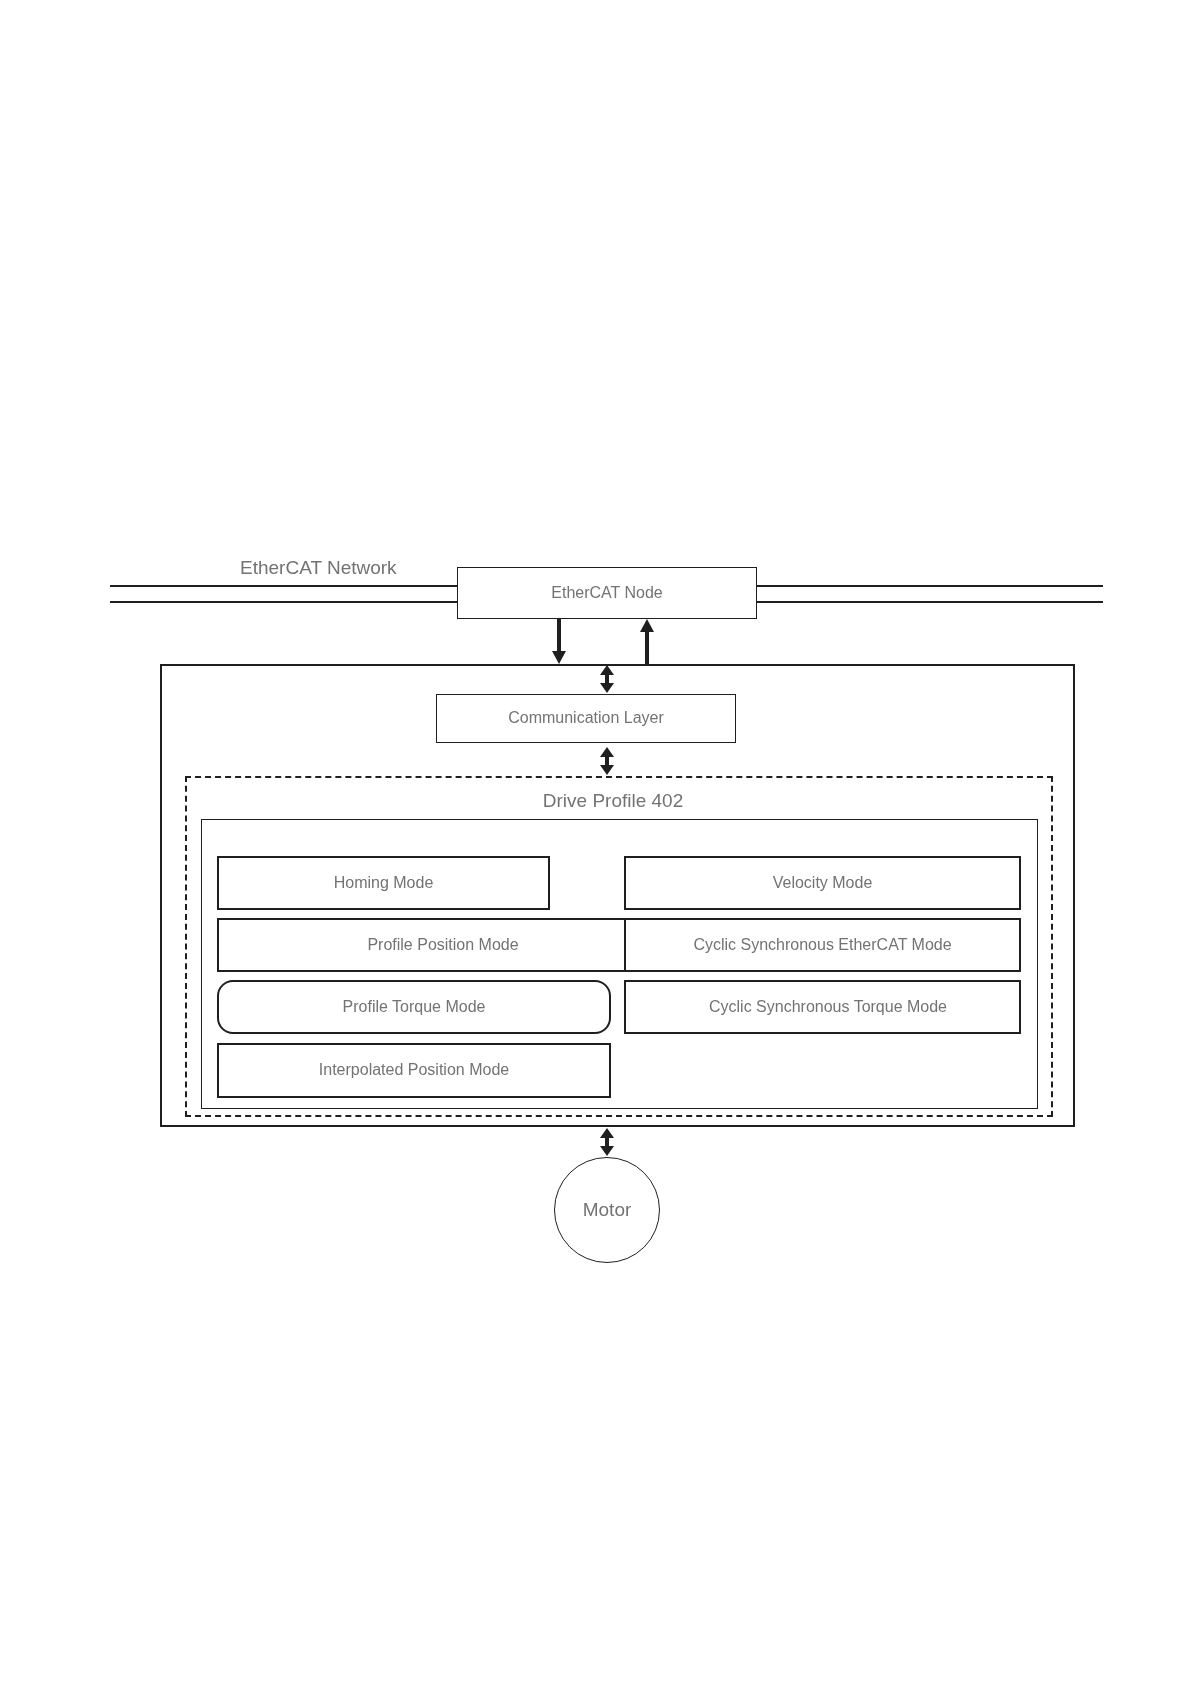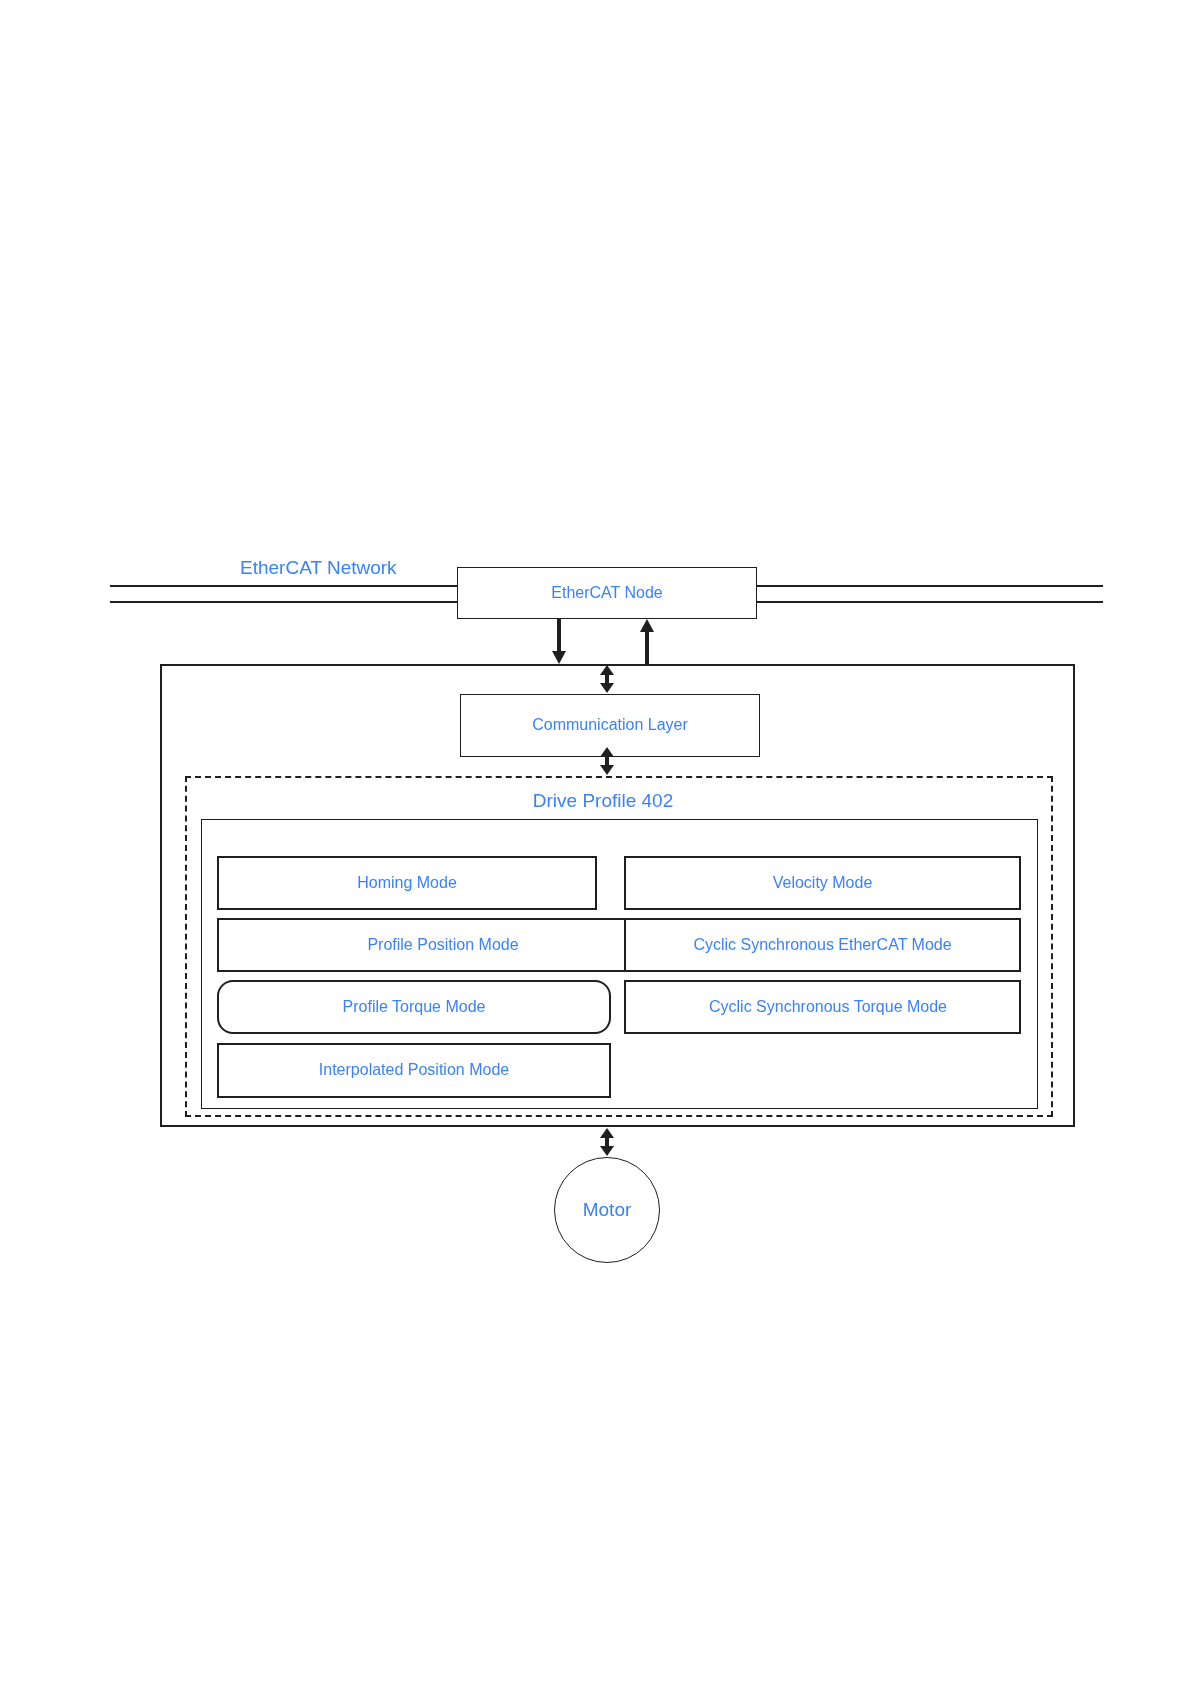--- a/index.html
+++ b/index.html
@@ -2,21 +2,21 @@
 <html><head>
 <meta charset="utf-8">
 <style>
   html, body { margin: 0; padding: 0; background: #ffffff; }
   .canvas {
     position: relative;
     width: 1191px;
     height: 1684px;
     background: #ffffff;
     font-family: "Liberation Sans", sans-serif;
-    color: #3b82f6;
+    color: #737373;
     overflow: hidden;
   }
   .box {
     position: absolute;
     box-sizing: border-box;
     border: 1.5px solid #1f1f1f;
     background: #ffffff;
     display: flex;
     align-items: center;
     justify-content: center;
@@ -82,36 +82,36 @@
   </svg>
 
   <div class="outer-box" style="left:160px; top:664px; width:915px; height:463px;"></div>
 
   <svg class="arrow" style="left:599px; top:665px;" width="16" height="28" viewBox="0 0 16 28">
     <polygon class="ink" points="8,0 1,10 15,10"></polygon>
     <rect class="ink" x="6" y="9" width="4" height="10"></rect>
     <polygon class="ink" points="8,28 1,18 15,18"></polygon>
   </svg>
 
-  <div class="box" style="left:460px; top:694px; width:300px; height:63px;">
+  <div class="box" style="left:436px; top:694px; width:300px; height:49px;">
     <span>Communication Layer</span>
   </div>
 
   <svg class="arrow" style="left:599px; top:747px;" width="16" height="28" viewBox="0 0 16 28">
     <polygon class="ink" points="8,0 1,10 15,10"></polygon>
     <rect class="ink" x="6" y="9" width="4" height="10"></rect>
     <polygon class="ink" points="8,28 1,18 15,18"></polygon>
   </svg>
 
   <div class="dashed-box" style="left:185px; top:776px; width:868px; height:341px;"></div>
-  <div class="floating-label" style="left:169px; top:790px; width:868px;">Drive Profile 402</div>
+  <div class="floating-label" style="left:179px; top:790px; width:868px;">Drive Profile 402</div>
 
   <div class="outer-box" style="left:201px; top:819px; width:837px; height:290px; border-width:1.6px;"></div>
 
-  <div class="box mode-box" style="left:217px; top:856px; width:380px; height:54px;">
+  <div class="box mode-box" style="left:217px; top:856px; width:333px; height:54px;">
     <span>Homing Mode</span>
   </div>
   <div class="box mode-box" style="left:217px; top:918px; width:452px; height:54px;">
     <span>Profile Position Mode</span>
   </div>
   <div class="box mode-box" style="left:217px; top:980px; width:394px; height:54px;border-radius:16px;">
     <span>Profile Torque Mode</span>
   </div>
   <div class="box mode-box" style="left:217px; top:1043px; width:394px; height:55px;">
     <span>Interpolated Position Mode</span>

